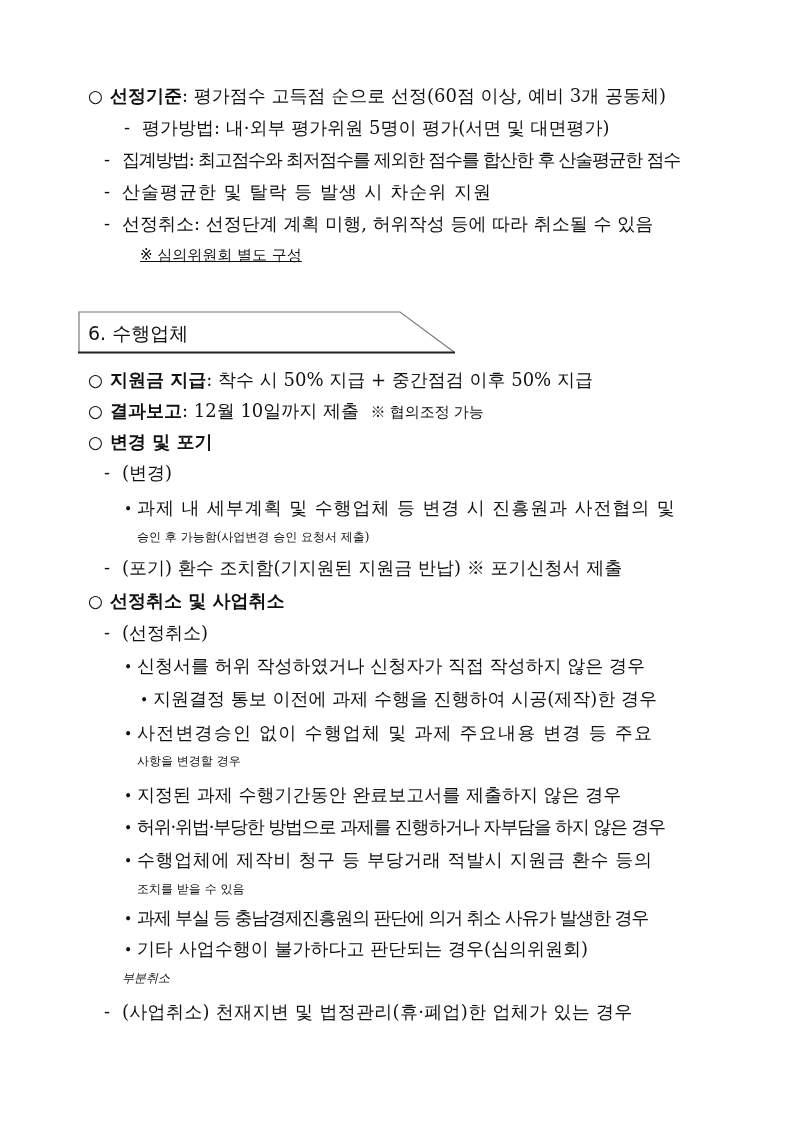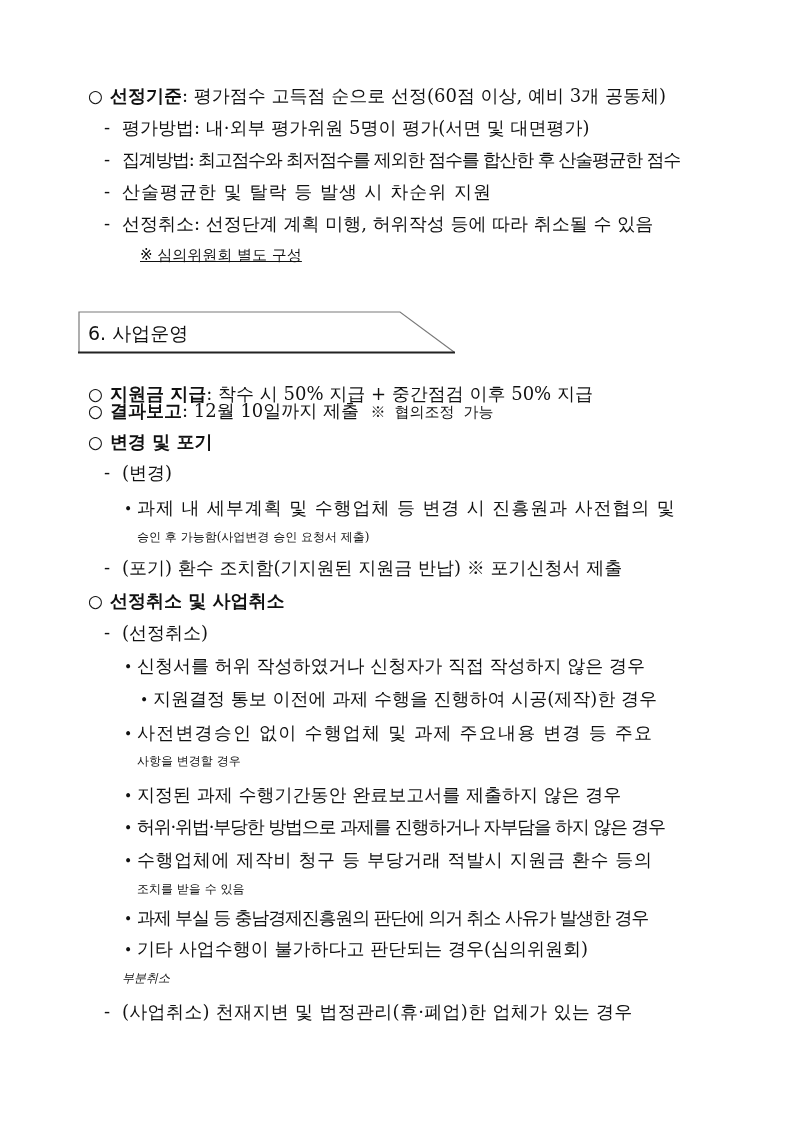--- a/index.html
+++ b/index.html
@@ -8,58 +8,58 @@
   .line { position: absolute; left: 0; white-space: nowrap; font-size: 18px; line-height: 20px; }
   .l1 { left: 88px; }
   .l2 { left: 104px; }
   .l3 { left: 124px; }
   .note-top { left: 140px; font-family: "DejaVu Sans", "Liberation Sans", sans-serif; font-size: 15px; }
   .marker { display: inline-block; }
   .circ { width: 22px; font-family: "DejaVu Sans", sans-serif; font-size: 17px; }
   .dash { width: 18px; }
   .dot { width: 13px; font-size: 14px; }
   .bold { font-weight: bold; }
-  .sans { font-family: Liberation Mono, monospace; font-size: 15px; }
+  .sans { font-family: Liberation Sans, sans-serif; font-size: 15px; }
   .cont { position: absolute; white-space: nowrap; font-size: 12px; line-height: 20px; }
   .hdr { position: absolute; left: 78px; top: 311px; width: 378px; height: 42px; }
   .hdr svg { position: absolute; left: 0; top: 0; }
   .hdr-text { position: absolute; left: 10px; top: 10px; font-family: "DejaVu Sans", "Liberation Sans", sans-serif; font-size: 19px; color: #111; }
 </style>
 </head>
 <body>
 
 <div class="line l1" style="top:86px;">
   <span class="marker circ">○</span><span class="bold">선정기준</span><span>: 평가점수 고득점 순으로 선정(60점 이상, 예비 3개 공동체)</span>
 </div>
-<div class="line l2" style="top:118px;">
+<div class="line l2" style="top:118px;margin-left:20px;">
   <span class="marker dash">-</span><span>평가방법: 내·외부 평가위원 5명이 평가(서면 및 대면평가)</span>
 </div>
 <div class="line l2" style="top:150px;">
   <span class="marker dash">-</span><span style="letter-spacing:-1.3px;">집계방법: 최고점수와 최저점수를 제외한 점수를 합산한 후 산술평균한 점수</span>
 </div>
 <div class="line l2" style="top:182px;">
   <span class="marker dash">-</span><span style="letter-spacing:1px;">산술평균한 및 탈락 등 발생 시 차순위 지원</span>
 </div>
 <div class="line l2" style="top:214px;">
   <span class="marker dash">-</span><span>선정취소: 선정단계 계획 미행, 허위작성 등에 따라 취소될 수 있음</span>
 </div>
 <div class="line note-top" style="top:245px;text-decoration:underline;">※ 심의위원회 별도 구성</div>
 
 <div class="hdr">
   <svg width="380" height="44">
     <polyline points="1,42 1,1 322,1 376,41" fill="none" stroke="#7a7a7a" stroke-width="1.2"></polyline>
     <line x1="0" y1="41.5" x2="377" y2="41.5" stroke="#222" stroke-width="2"></line>
   </svg>
   <div class="hdr-text">
     <span>6.</span>
-    <span>사업운영</span>
+    <span>수행업체</span>
   </div>
 </div>
 
-<div class="line l1" style="top:384px;">
+<div class="line l1" style="top:370px;">
   <span class="marker circ">○</span><span class="bold">지원금 지급</span><span>: 착수 시 50% 지급 + 중간점검 이후 50% 지급</span>
 </div>
 <div class="line l1" style="top:401px;">
   <span class="marker circ">○</span><span class="bold">결과보고</span><span>: 12월 10일까지 제출</span>&nbsp;&nbsp;<span class="sans">※ 협의조정 가능</span>
 </div>
 <div class="line l1" style="top:432px;">
   <span class="marker circ">○</span><span class="bold">변경 및 포기</span>
 </div>
 <div class="line l2" style="top:463px;">
   <span class="marker dash">-</span><span>(변경)</span>

